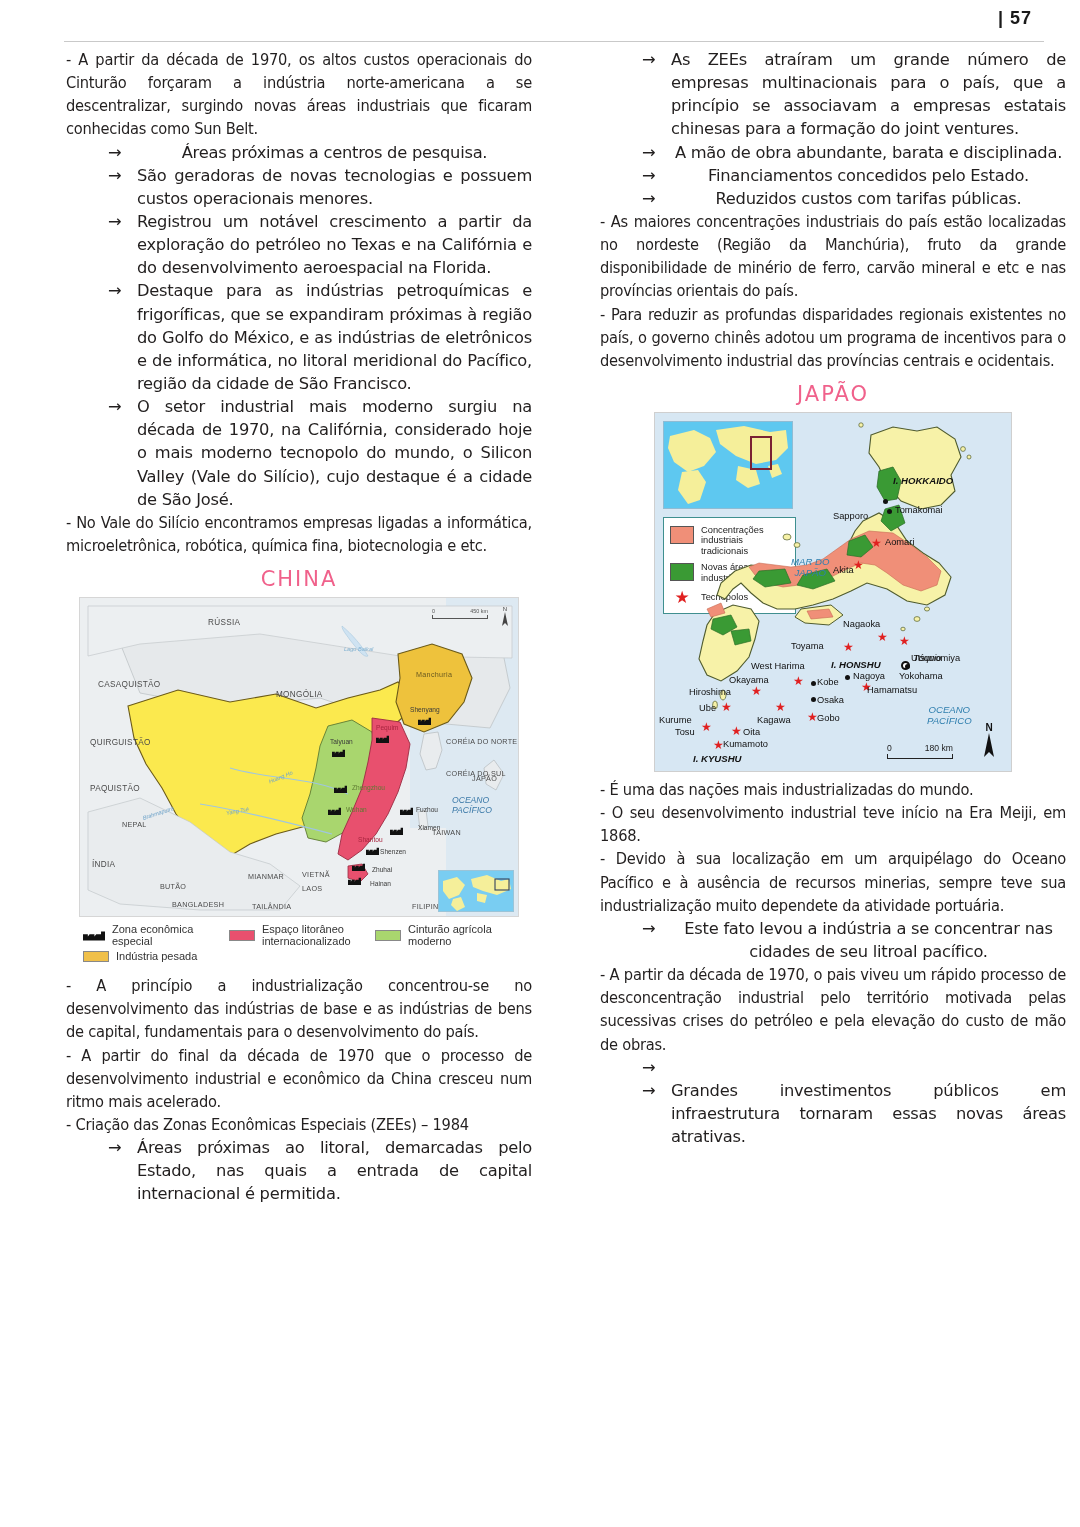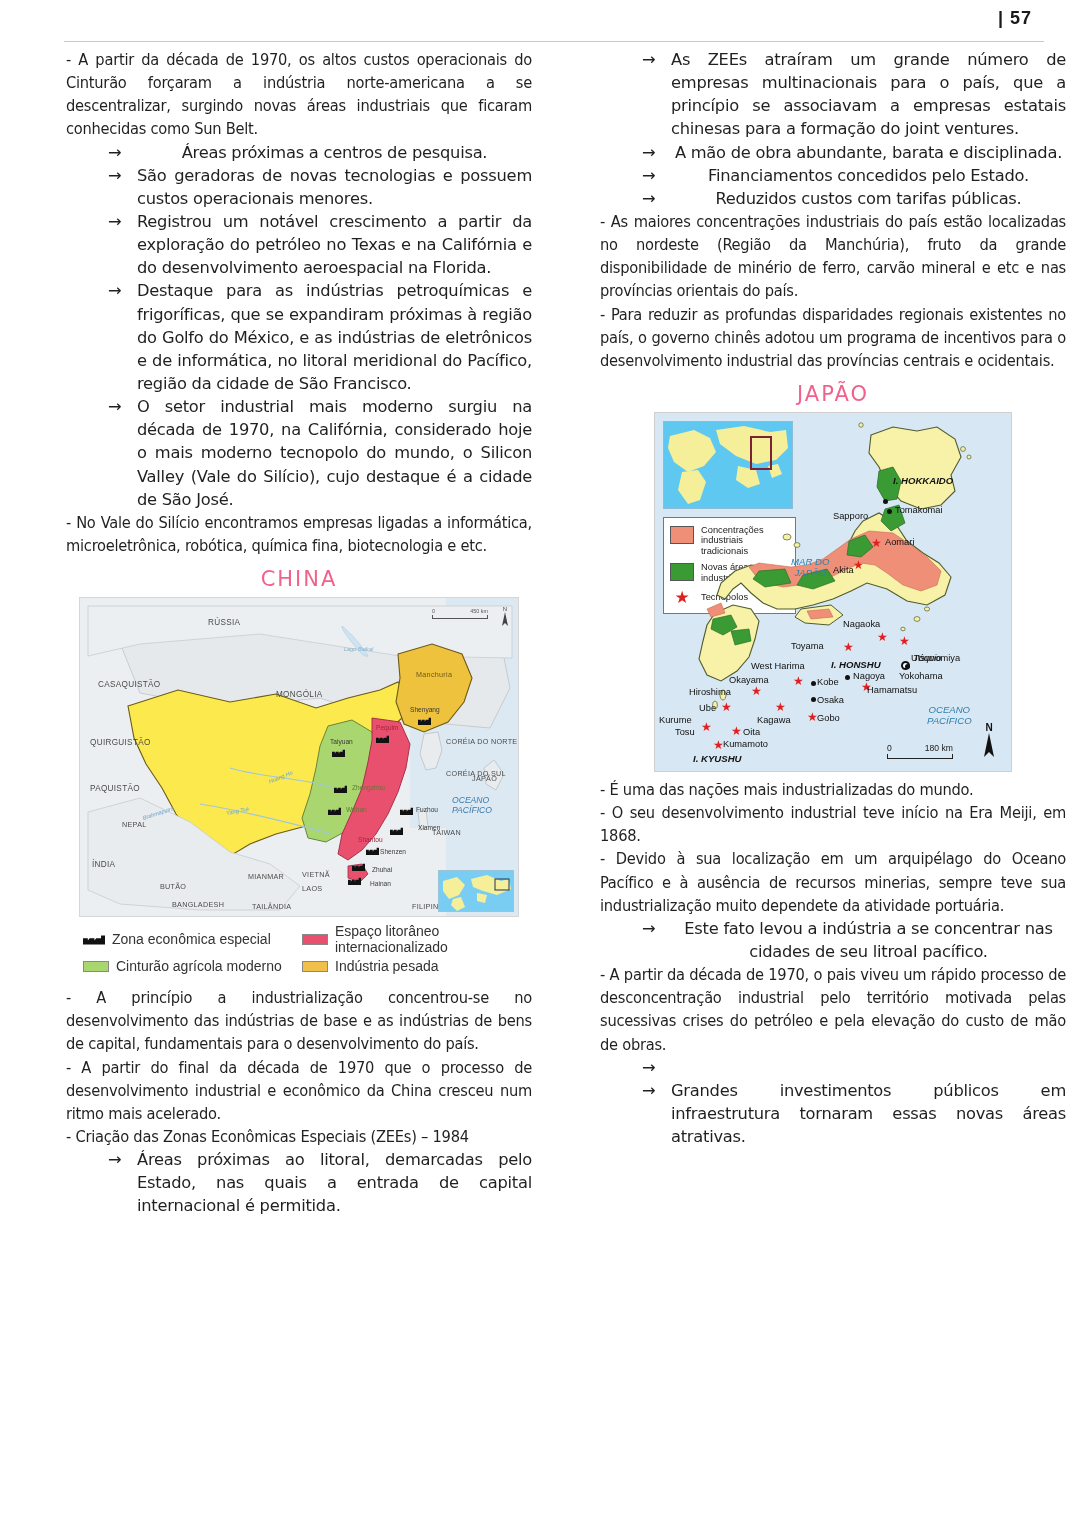--- a/index.html
+++ b/index.html
@@ -94,24 +94,24 @@
   .factory{
     position:absolute; width:13px; height:9px; background:#111;
     clip-path:polygon(0 100%,0 42%,22% 42%,22% 62%,30% 42%,52% 42%,52% 62%,60% 42%,82% 42%,82% 18%,100% 18%,100% 100%);
   }
   .scalebar{ position:absolute; font-size:5.4px; color:#555; }
   .scalebar .bar{ width:56px; height:4px; border:0.8px solid #555; border-top:none; margin-top:1px;}
   .northarrow{ position:absolute; font-size:6px; color:#444; text-align:center; }
 
   .china-legend{
     width:440px; margin:2px auto 0 auto;
-    display:grid; grid-template-columns:1fr 1fr;
+    display:grid; grid-template-columns:1fr 1fr 1fr;
     row-gap:3px; column-gap:6px;
     font-family:"Liberation Sans", sans-serif;
-    font-size:14px; color:#333;
+    font-size:11px; color:#333;
     padding:4px 4px 2px 4px;
   }
   .lg-item{ display:flex; align-items:center; gap:7px; }
   .sw{ width:26px; height:11px; border:1px solid #888; flex:0 0 auto; }
   .sw-fact{ width:22px;height:11px;background:#111;flex:0 0 auto;
     clip-path:polygon(0 100%,0 42%,22% 42%,22% 62%,30% 42%,52% 42%,52% 62%,60% 42%,82% 42%,82% 18%,100% 18%,100% 100%); }
 
   
   .japan-map{
     position:relative; width:358px; height:360px; margin:0 auto;

